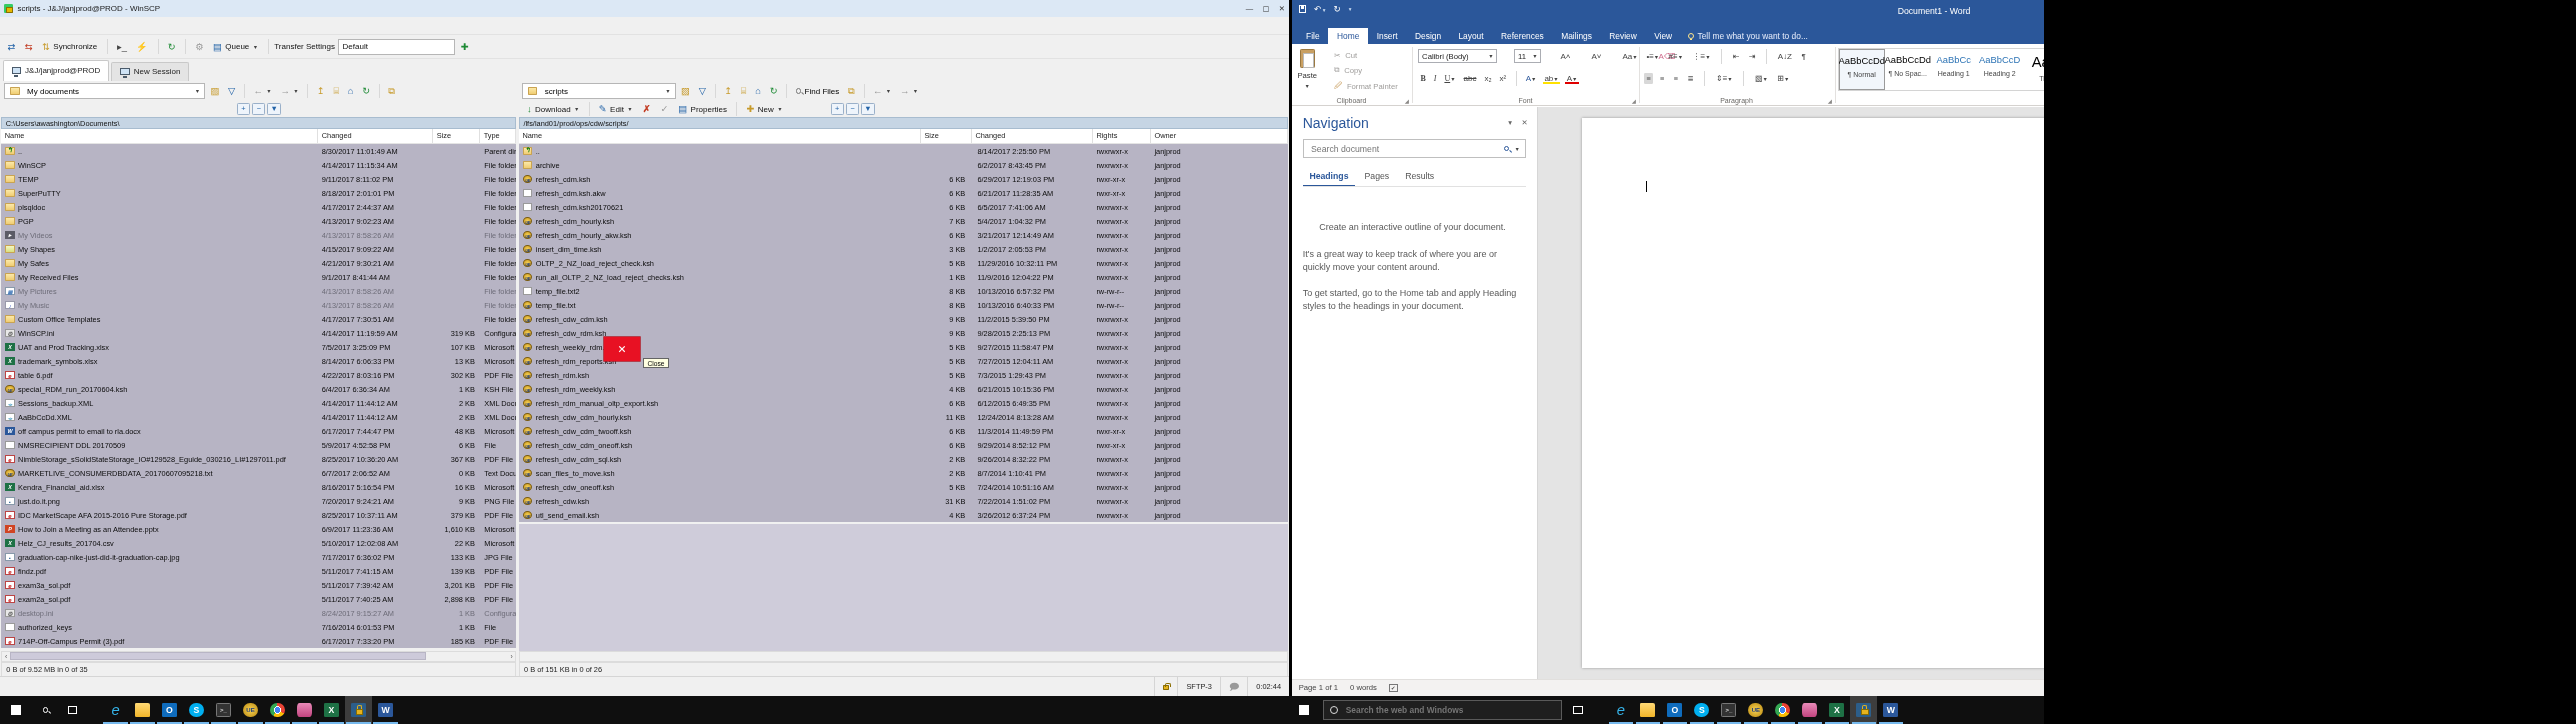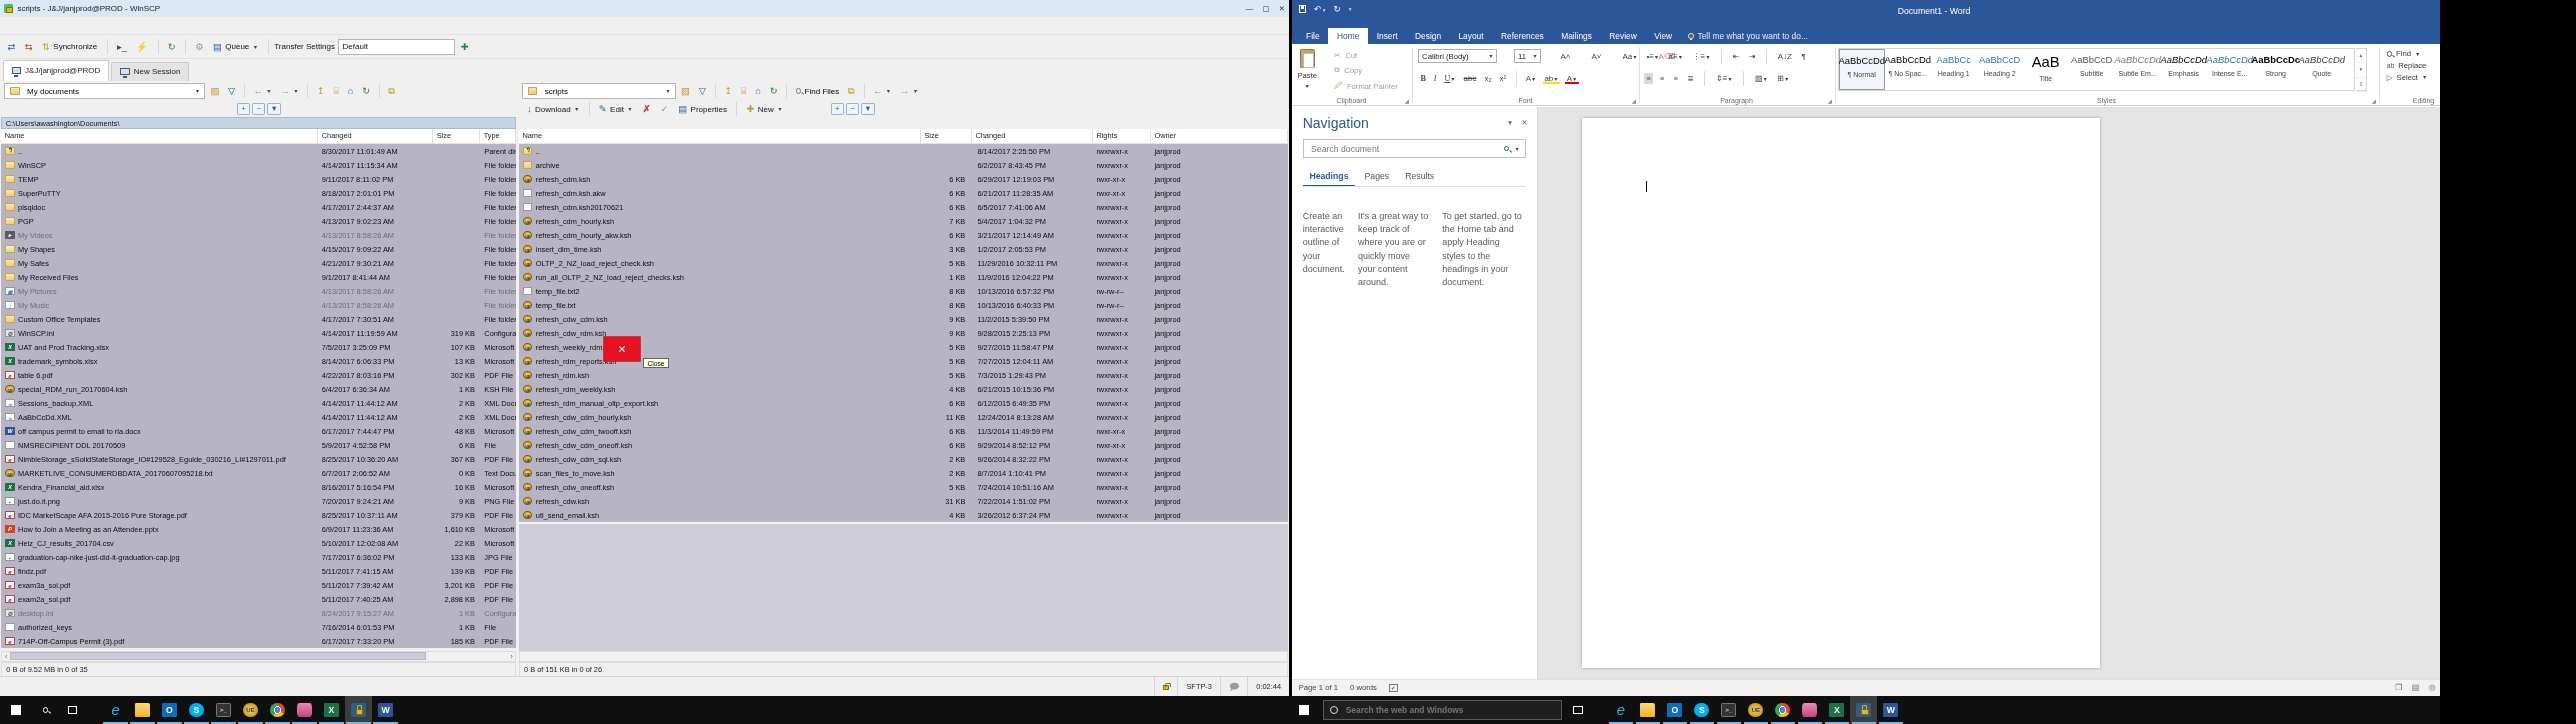--- a/index.html
+++ b/index.html
@@ -1,17 +1,17 @@
 <!DOCTYPE html>
 <html style="font-size:10.7px"><head>
 <meta charset="utf-8">
 <style>
   html,body{margin:0;padding:0;background:#000;}
   *{box-sizing:border-box;font-family:"Liberation Sans",sans-serif;}
-  .screen{position:relative;width:2440px;height:725px;background:#000;overflow:hidden;}
+  .screen{position:relative;width:2044px;height:725px;background:#000;overflow:hidden;}
 
   
   .ws{position:absolute;left:0;top:0;width:1289px;height:696px;background:#f0f0f0;}
   .ws-title{position:absolute;left:0;top:0;right:0;height:17.4px;background:#dce8f5;display:flex;align-items:center;padding:0 4px;font-size:8px;color:#1a1a1a;}
   .ws-appicon{width:9.4px;height:9.4px;margin-right:4px;background:#3c6;border-radius:1.3px;position:relative;}
   .ws-appicon::after{content:"";position:absolute;left:2px;top:2.7px;width:5.4px;height:4.7px;background:#e6b800;border:0.7px solid #8a6d00;border-radius:0.7px;}
   .ws-winctl{margin-left:auto;display:flex;gap:9.4px;color:#333;font-size:7.4px;}
   .ws-menubar{position:absolute;left:0;top:17.4px;right:0;height:17.4px;background:#f0f0f0;display:flex;align-items:center;padding-left:5.4px;border-bottom:0.7px solid #e2e2e2;}
   .ws-menu-item{padding:2.7px 6px;font-size:8px;color:#111;}
   .ws-toolbar{position:absolute;left:0;top:35px;right:0;height:24px;display:flex;align-items:center;padding-left:4px;gap:2.7px;border-bottom:0.7px solid #e2e2e2;font-size:8px;color:#111;}
@@ -145,21 +145,21 @@
   .collapse-ribbon{position:absolute;right:8px;bottom:2.7px;font-size:6.7px;color:#777;}
 
   .wd-nav{position:absolute;left:0;top:107px;width:246px;bottom:17.4px;background:#fff;border-right:0.7px solid #d6d6d6;padding:8px 10.7px 0 10.7px;}
   .nav-title{font-size:14px;color:#2b579a;font-weight:400;}
   .nav-ctl{position:absolute;right:9.4px;top:10.7px;display:flex;gap:9.4px;color:#666;font-size:7.4px;}
   .nav-search{margin-top:8px;height:19px;border:0.7px solid #bfbfbf;display:flex;align-items:center;padding:0 5.4px;gap:5.4px;}
   .nav-search input{border:none;outline:none;flex:1;font-size:8.7px;color:#333;}
   .nav-tabs{display:flex;gap:2.7px;margin-top:9.4px;border-bottom:0.7px solid #e1e1e1;text-align:right;}
   .nav-tab{padding:4px 6.7px;font-size:8.7px;color:#555;}
   .nav-tab.active{color:#2b579a;font-weight:700;border-bottom:1.3px solid #2b579a;}
-  .nav-body{margin-top:23px;display:flex;flex-direction:row;gap:13.4px;font-size:9px;color:#595959;line-height:1.45;padding-right:4px;}
+  .nav-body{margin-top:34px;display:flex;flex-direction:column;gap:13.4px;font-size:9px;color:#595959;line-height:1.45;padding-right:4px;align-items:center;}
 
   .wd-canvas{position:absolute;left:246px;top:107px;right:9.4px;bottom:17.4px;background:#e4e4e4;}
   .wd-page{position:absolute;left:44px;top:10.7px;width:518px;height:550px;background:#fff;box-shadow:0 0 2.7px rgba(0,0,0,0.35);}
   .wd-caret{position:absolute;left:64px;top:63px;width:0.7px;height:11.4px;background:#000;}
   .wd-vscroll{position:absolute;right:0;top:107px;width:9.4px;bottom:17.4px;background:#f1f1f1;display:flex;flex-direction:column;align-items:center;font-size:5.4px;color:#888;}
   .vthumb{width:6.7px;height:201px;background:#cdcdcd;margin-top:1.3px;border-radius:1.3px;}
 
   .wd-status{position:absolute;left:0;right:0;bottom:0;height:17.4px;background:#f3f2f1;border-top:0.7px solid #e1dfdd;display:flex;align-items:center;padding:0 6.7px;font-size:7.7px;color:#444;gap:12px;}
   .proofing{width:8.7px;height:7.4px;border:0.7px solid #777;font-size:5.4px;line-height:6px;text-align:center;color:#555;}
   .wd-status-right{margin-left:auto;display:flex;align-items:center;gap:9.4px;}
@@ -748,20 +748,23 @@
         <span class="abtn">
             <span class="tglyph g-gold">✚</span>
             <span>New</span>
             <span class="caret">▼</span>
           </span>
         <span style="width:40px;"></span>
         <span class="minibtn">+</span>
         <span class="minibtn">−</span>
         <span class="minibtn">▼</span>
       </div>
+      <div class="p-path">
+          <span>/lfs/land01/prod/ops/cdw/scripts/</span>
+        </div>
       <div class="p-header">
         <span class="fc r-name">Name</span>
         <span class="fc r-size">Size</span>
         <span class="fc r-changed">Changed</span>
         <span class="fc r-rights">Rights</span>
         <span class="fc r-owner">Owner</span>
       </div>
       <div class="p-rows">
 
       <div class="frow">

